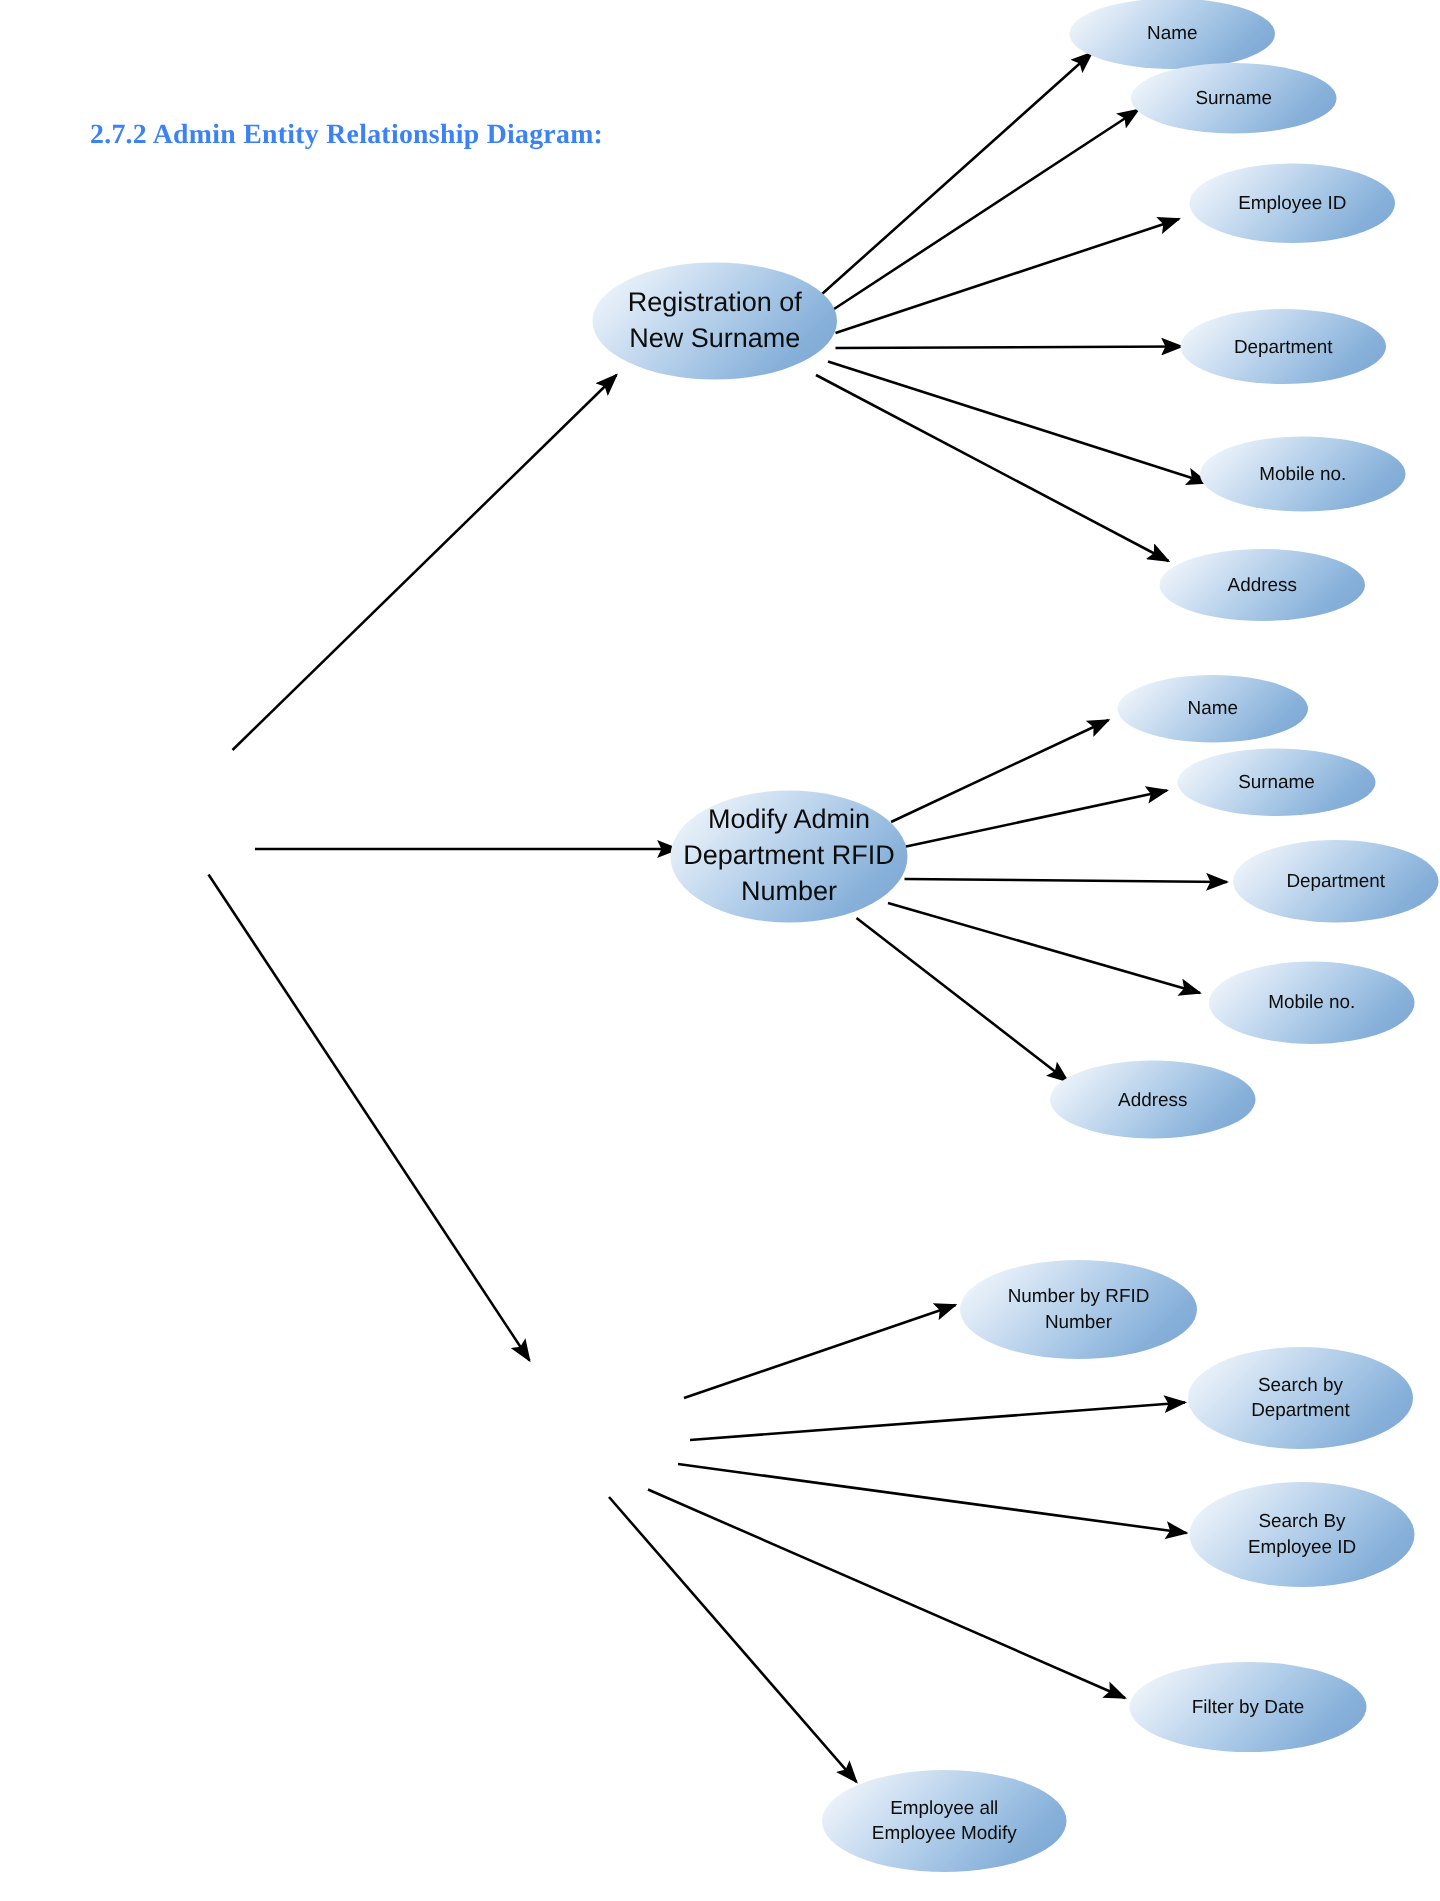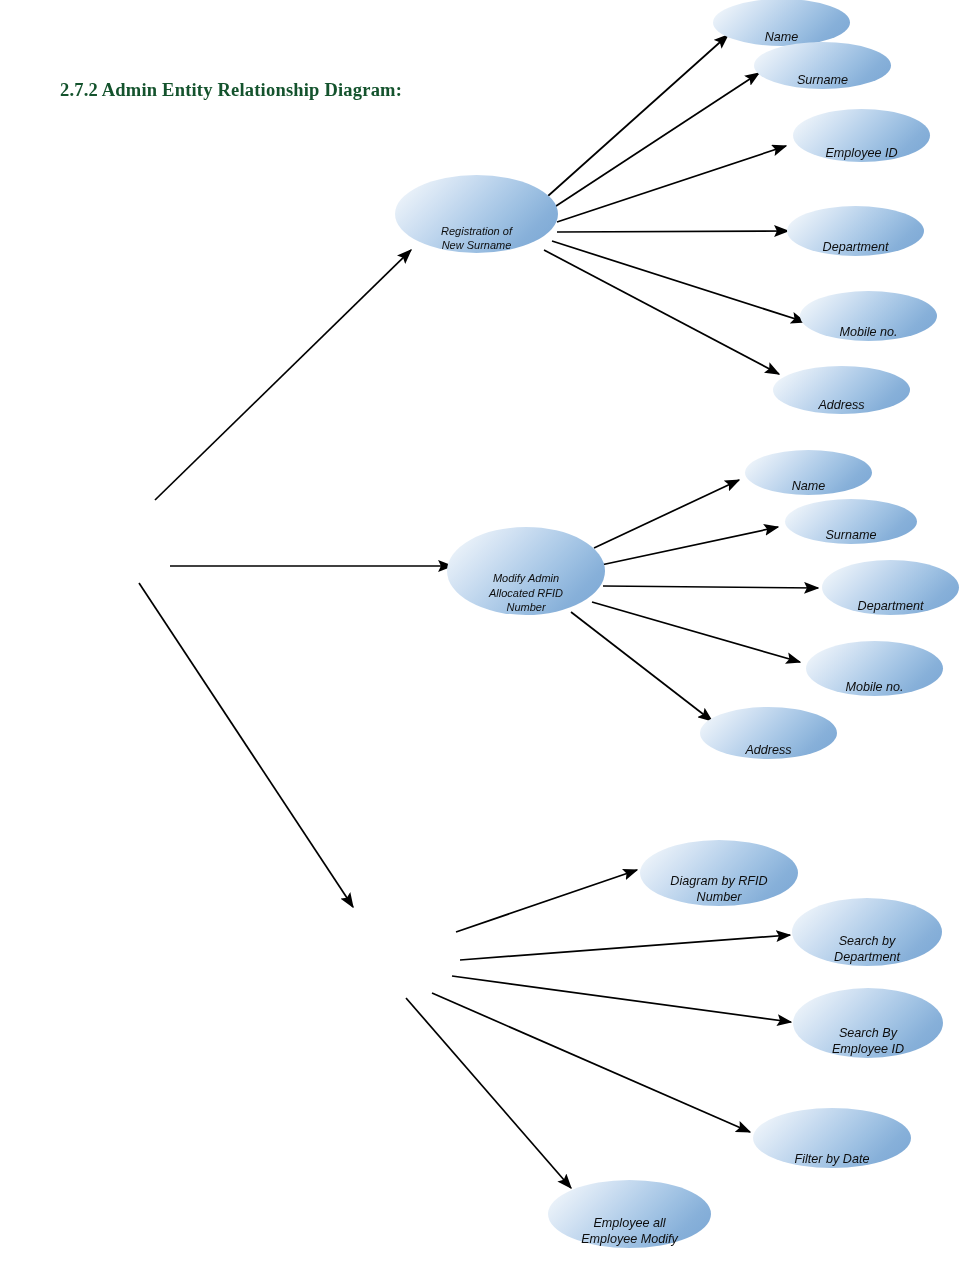--- a/index.html
+++ b/index.html
@@ -19,58 +19,57 @@
     background: #ffffff;
     overflow: hidden;
   }
   #diagram-title {
     position: absolute;
     left: 60px;
     top: 80px;
     font-family: "Liberation Serif", serif;
     font-weight: bold;
     font-size: 18.5px;
-    color: #14532d;
+    color: #3b82f6;
     letter-spacing: 0.2px;
     white-space: nowrap;
   }
   #edges-layer {
     position: absolute;
     left: 0;
     top: 0;
     width: 960px;
     height: 1267px;
     pointer-events: none;
   }
   .node {
     position: absolute;
     display: flex;
-    align-items: flex-end;
+    align-items: center;
     justify-content: center;
     text-align: center;
     border-radius: 50%;
     color: #0d0d0d;
     line-height: 1.32;
     box-sizing: border-box;
     padding: 0 6px;
     background-image: linear-gradient(135deg,
         #fbfdfe 0%,
         #e6eff8 14%,
         #cfe0f2 30%,
         #b4cfea 48%,
         #9dc0e2 64%,
         #87b0d9 80%,
         #7aa6d4 100%);
-    font-style: italic;
   }
   .node-entity {
     font-size: 12.6px;
   }
   .node-process {
-    font-size: 11px;
+    font-size: 18px;
   }
   .node-root {
     font-size: 14.4px;
   }
   .node-label {
     display: block;
     width: 100%;
   }
 </style>
 </head>
@@ -120,21 +119,21 @@
   <div class="node node-process" style="left:395px; top:175px; width:163px; height:78px;">
     <span class="node-label">
       <span>Registration of</span><br>
       <span>New Surname</span>
     </span>
   </div>
 
   <div class="node node-process" style="left:447px; top:527px; width:158px; height:88px;">
     <span class="node-label">
       <span>Modify Admin</span><br>
-      <span>Allocated RFID</span><br>
+      <span>Department RFID</span><br>
       <span>Number</span>
     </span>
   </div>
 
 
   <div class="node node-entity" style="left:713px; top:-1px; width:137px; height:47px;">
     <span class="node-label">Name</span>
   </div>
 
   <div class="node node-entity" style="left:754px; top:42px; width:137px; height:47px;">
@@ -172,21 +171,21 @@
   <div class="node node-entity" style="left:806px; top:641px; width:137px; height:55px;">
     <span class="node-label">Mobile no.</span>
   </div>
 
   <div class="node node-entity" style="left:700px; top:707px; width:137px; height:52px;">
     <span class="node-label">Address</span>
   </div>
 
   <div class="node node-entity" style="left:640px; top:840px; width:158px; height:66px;">
     <span class="node-label">
-      <span>Diagram by RFID</span><br>
+      <span>Number by RFID</span><br>
       <span>Number</span>
     </span>
   </div>
 
   <div class="node node-entity" style="left:792px; top:898px; width:150px; height:68px;">
     <span class="node-label">
       <span>Search by</span><br>
       <span>Department</span>
     </span>
   </div>

